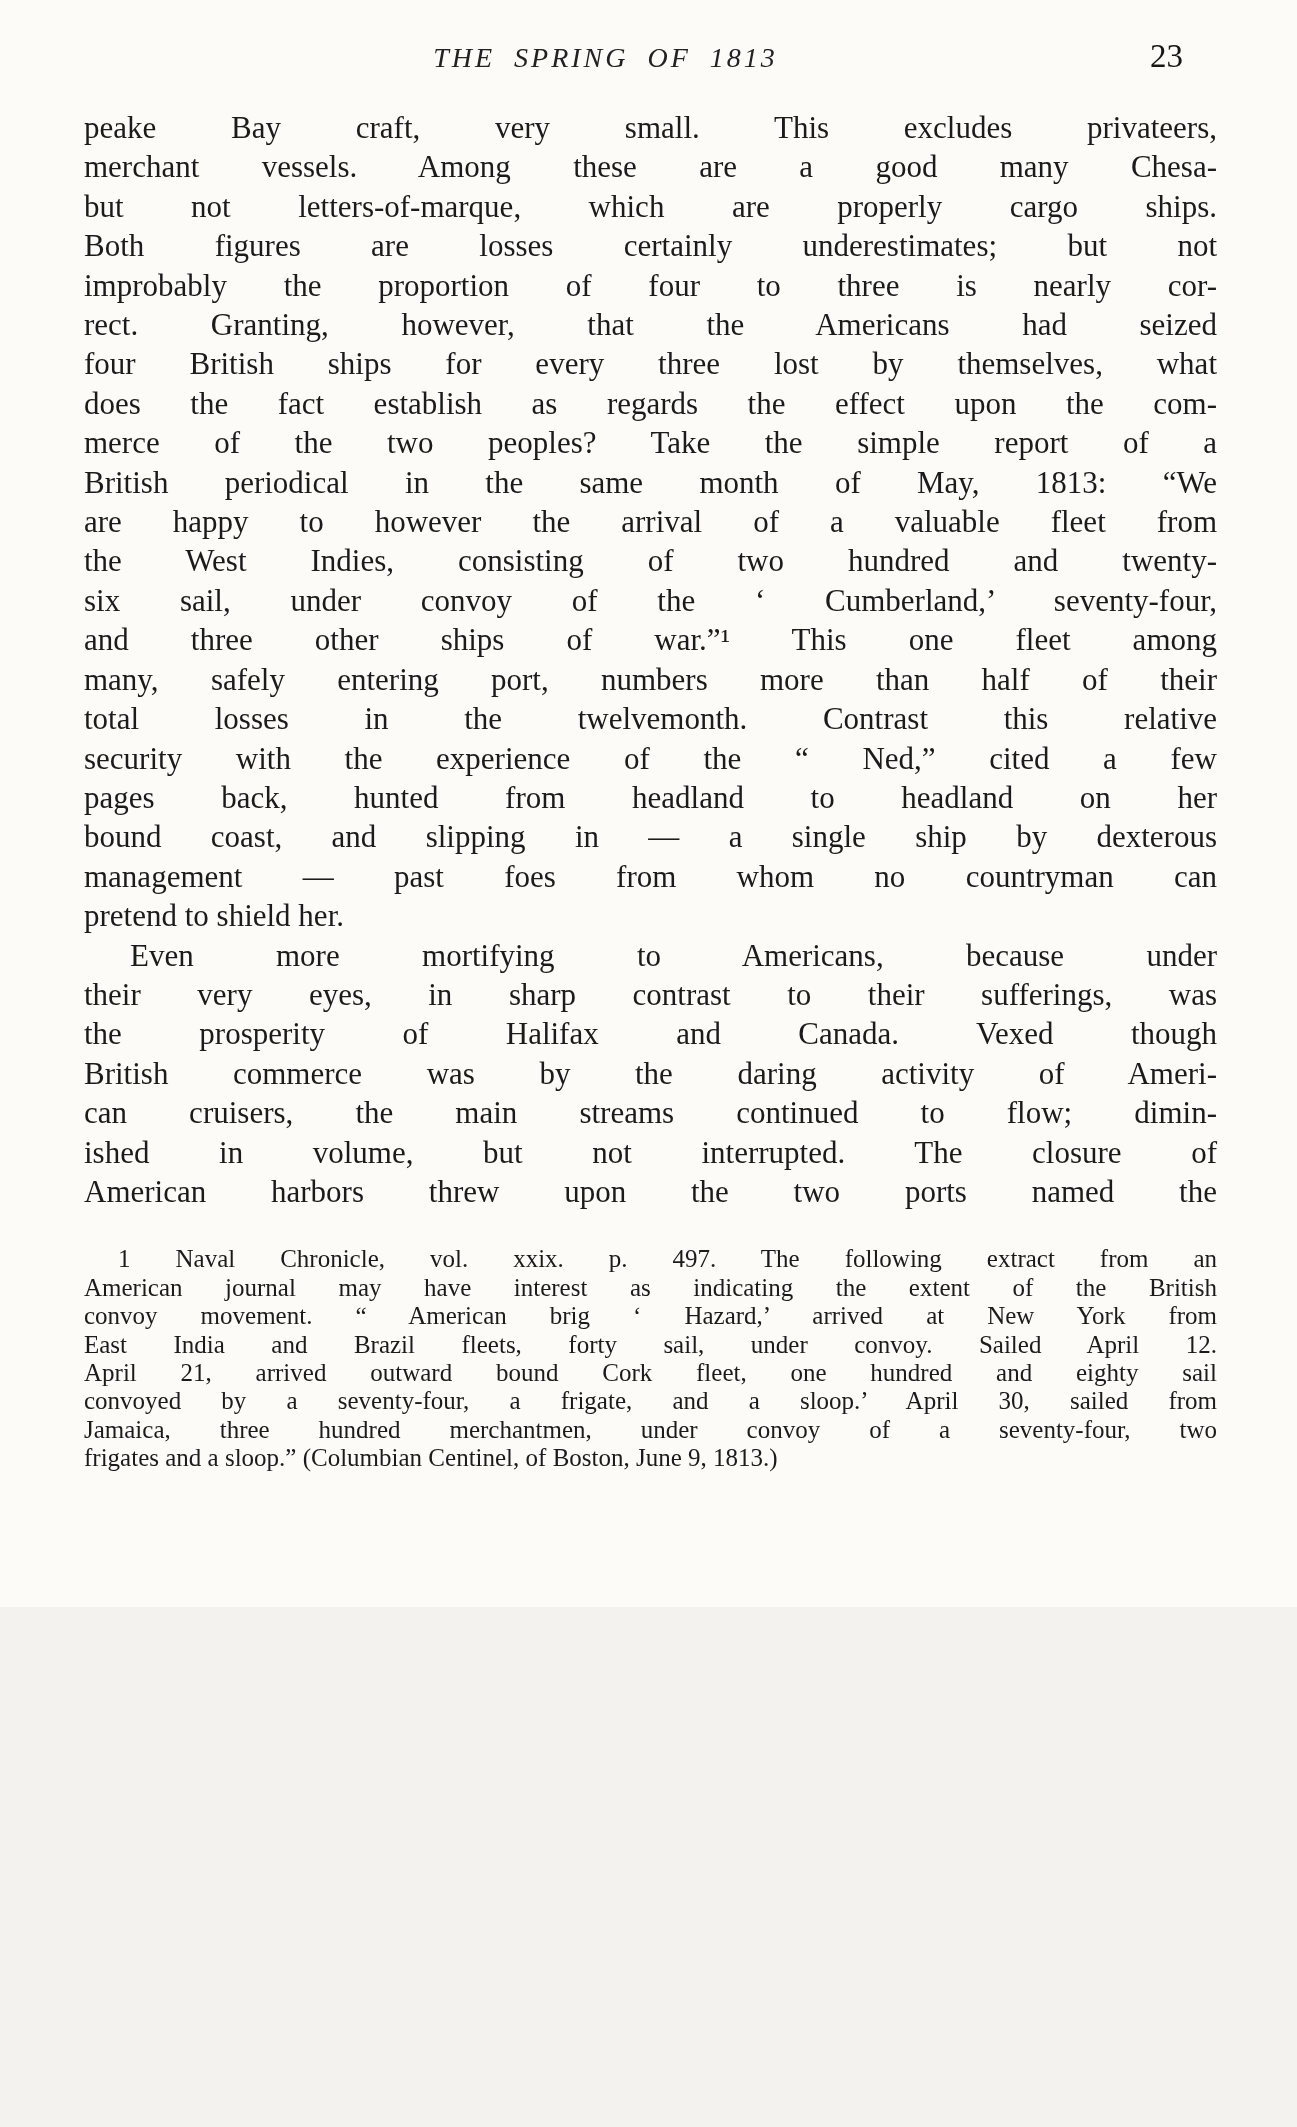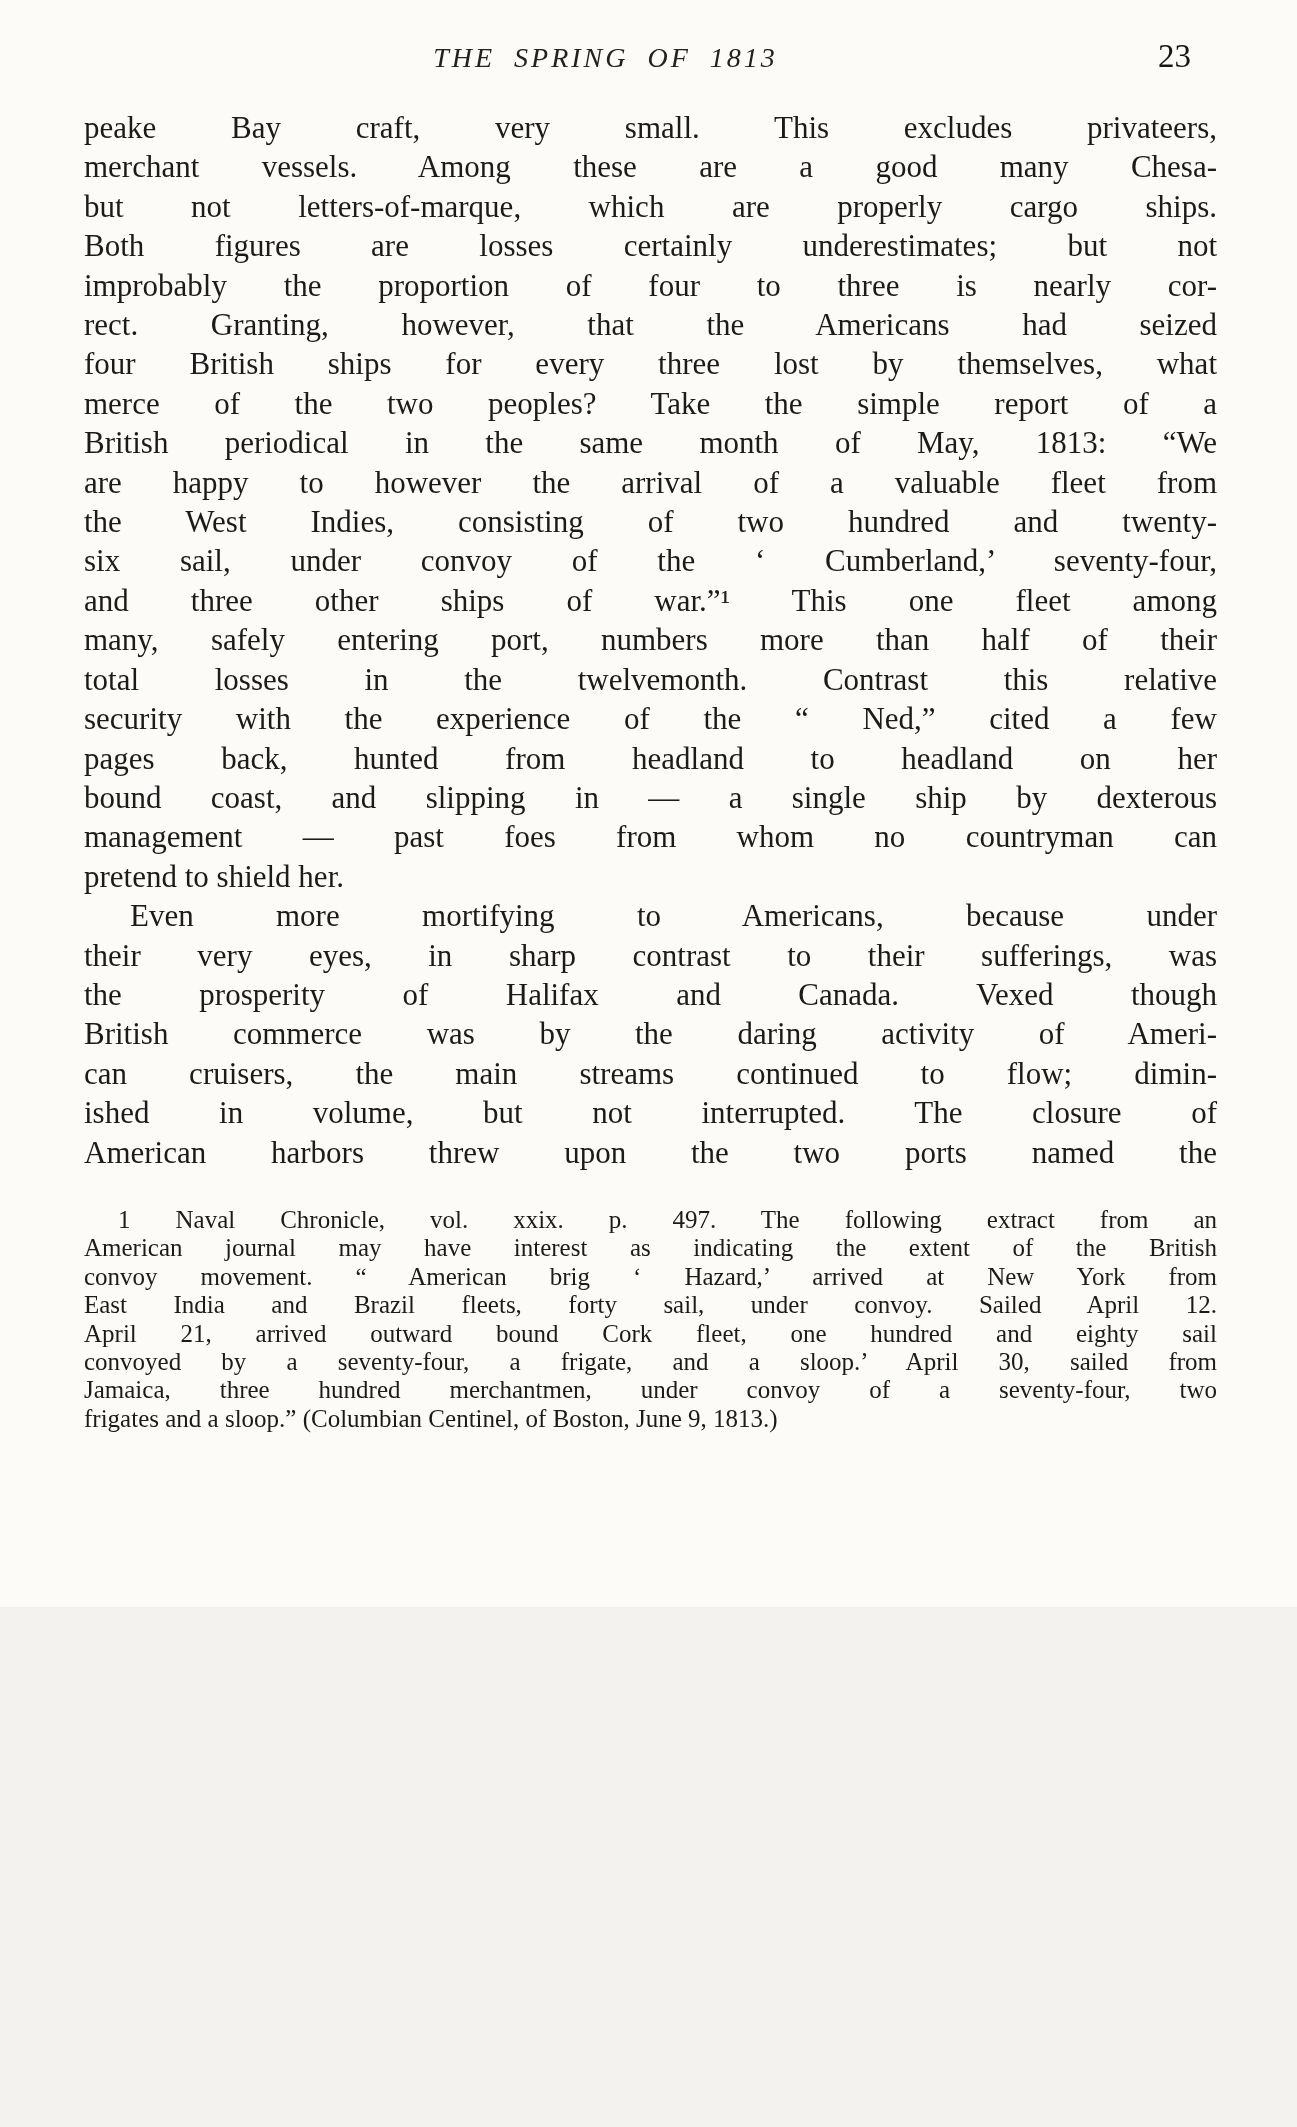--- a/index.html
+++ b/index.html
@@ -30,21 +30,21 @@
     top: 2px;
     text-align: center;
     font-style: italic;
     font-size: 28px;
     letter-spacing: 3px;
     word-spacing: 9px;
     color: #222;
   }
   .page-number {
     position: absolute;
-    right: 26px;
+    right: 34px;
     top: -2px;
     font-size: 33px;
     color: #161616;
   }
   .body-text {
     font-size: 31px;
     line-height: 39.4px;
   }
   .para { margin: 0; }
   .line {
@@ -74,20 +74,21 @@
 
   <div class="body-text">
     <div class="para">
         <div class="line">peake Bay craft, very small.  This excludes privateers,</div>
         <div class="line">merchant vessels.  Among these are a good many Chesa-</div>
         <div class="line">but not letters-of-marque, which are properly cargo ships.</div>
         <div class="line">Both figures are losses certainly underestimates; but not</div>
         <div class="line">improbably the proportion of four to three is nearly cor-</div>
         <div class="line">rect.  Granting, however, that the Americans had seized</div>
         <div class="line">four British ships for every three lost by themselves, what</div>
+        <div class="line">does the fact establish as regards the effect upon the com-</div>
         <div class="line">merce of the two peoples?  Take the simple report of a</div>
         <div class="line">British periodical in the same month of May, 1813: “We</div>
         <div class="line">are happy to however the arrival of a valuable fleet from</div>
         <div class="line">the West Indies, consisting of two hundred and twenty-</div>
         <div class="line">six sail, under convoy of the ‘ Cumberland,’ seventy-four,</div>
         <div class="line">and three other ships of war.”¹  This one fleet among</div>
         <div class="line">many, safely entering port, numbers more than half of their</div>
         <div class="line">total losses in the twelvemonth.  Contrast this relative</div>
         <div class="line">security with the experience of the “ Ned,” cited a few</div>
         <div class="line">pages back, hunted from headland to headland on her</div>

